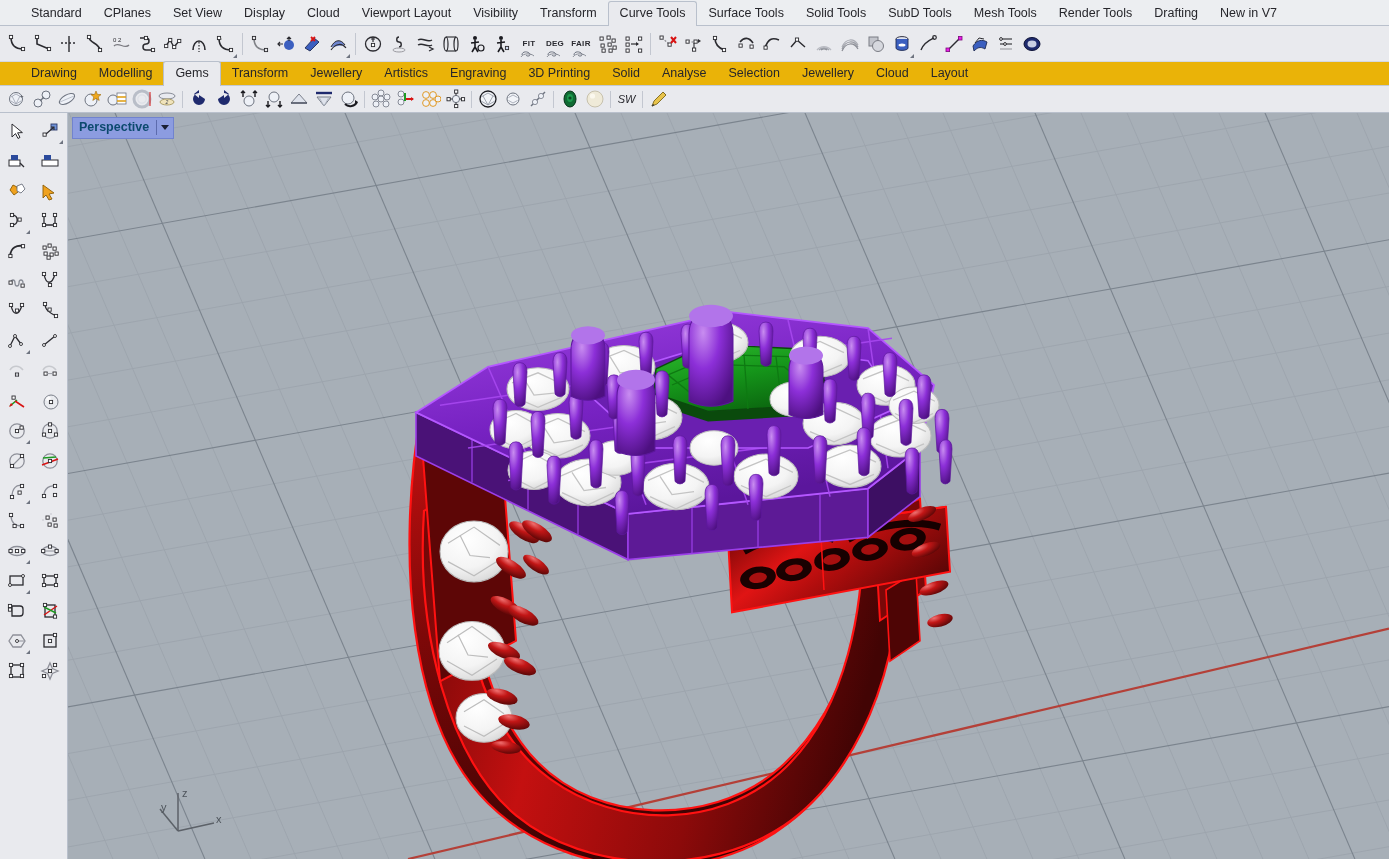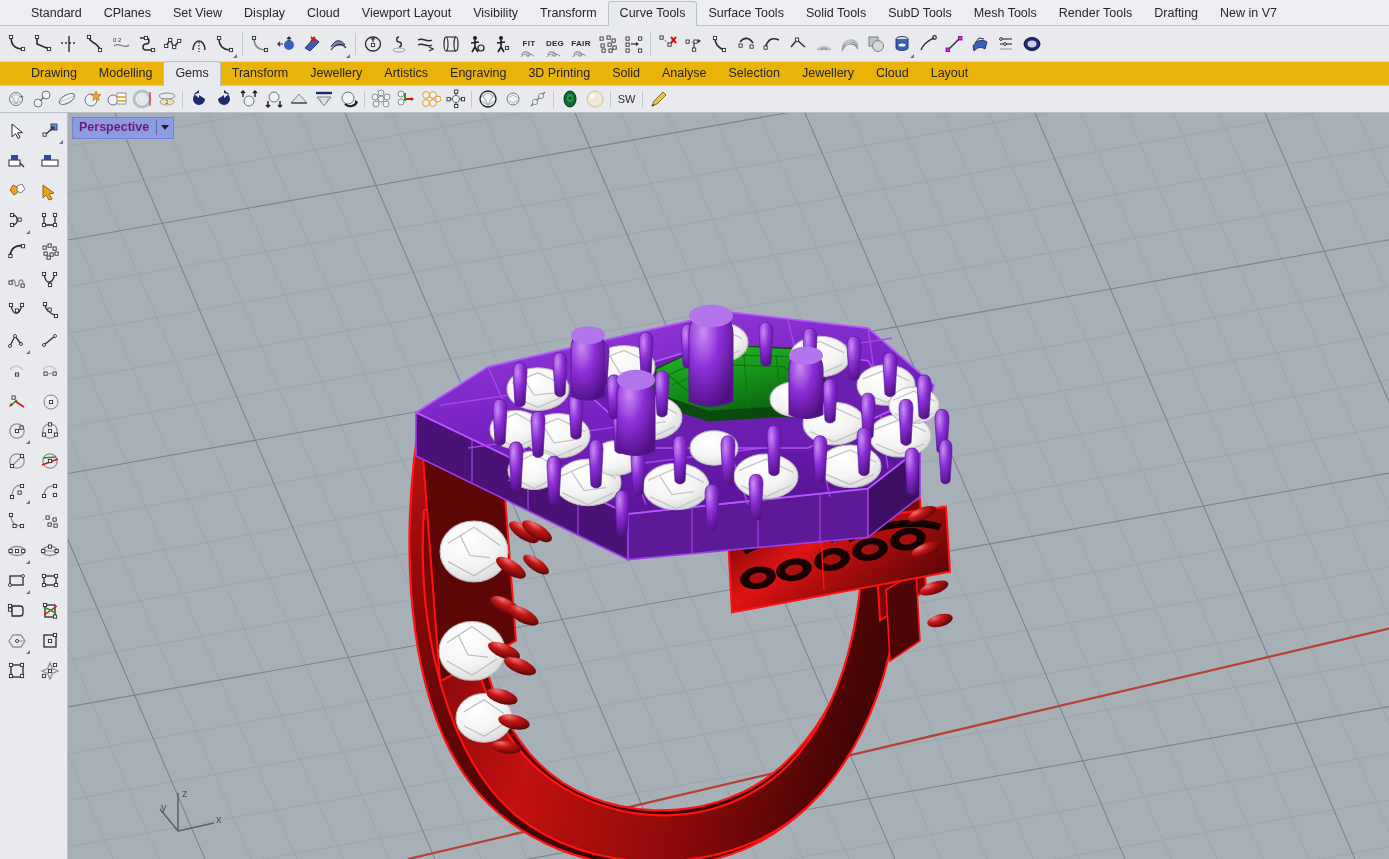--- a/index.html
+++ b/index.html
@@ -52,21 +52,21 @@
   .toolbar {
     height:36px;
     background:#e9eaee;
     display:flex;
     align-items:center;
     padding-left:4px;
     gap:0px;
     flex:0 0 auto;
     border-bottom:1px solid #d4d8e0;
   }
-  .toolbar.row2 { height:27px; border-bottom:1px solid #b9c0cc; }
+  .toolbar.row2 { height:27px; border-bottom:1px solid #b9c0cc;font-style:italic; }
   .tbtn {
     width:26px; height:30px;
     display:flex; align-items:center; justify-content:center;
     position:relative; cursor:default; flex:0 0 auto;
   }
   .toolbar.row2 .tbtn { width:25px; height:23px; }
   .sep { width:1px; height:22px; background:#c3c7d0; margin:0 4px; flex:0 0 auto; }
   .toolbar.row2 .sep { height:17px; margin:0 3px; }
   .tbtn svg { display:block; }
   .tbtn .txt { font-size:8px; font-weight:bold; letter-spacing:0.3px; color:#2a2a30; }
@@ -87,21 +87,21 @@
     display:flex; align-items:center; justify-content:center;
     position:relative; cursor:default;
   }
 
   
   .viewport { position:relative; flex:1 1 auto; overflow:hidden; background:#a7afb7; }
   .vp-svg { position:absolute; inset:0; width:100%; height:100%; display:block; }
   .vp-label {
     position:absolute; left:4px; top:4px;
     display:flex; align-items:stretch;
-    background:#8c9ce0; color:#701a75;
+    background:#8c9ce0; color:#0c4a6e;
     font-size:12.5px; font-weight:bold;
     padding:2px 0 3px 0;
     border:1px solid #7183ce;
     z-index:5;
   }
   .vp-label .nm { padding:0 7px 0 6px; line-height:15px; }
   .vp-label .divider{ width:1px; background:#5c6bad; }
   .vp-label .arrow {
     width:16px; display:flex; align-items:center; justify-content:center;
   }

